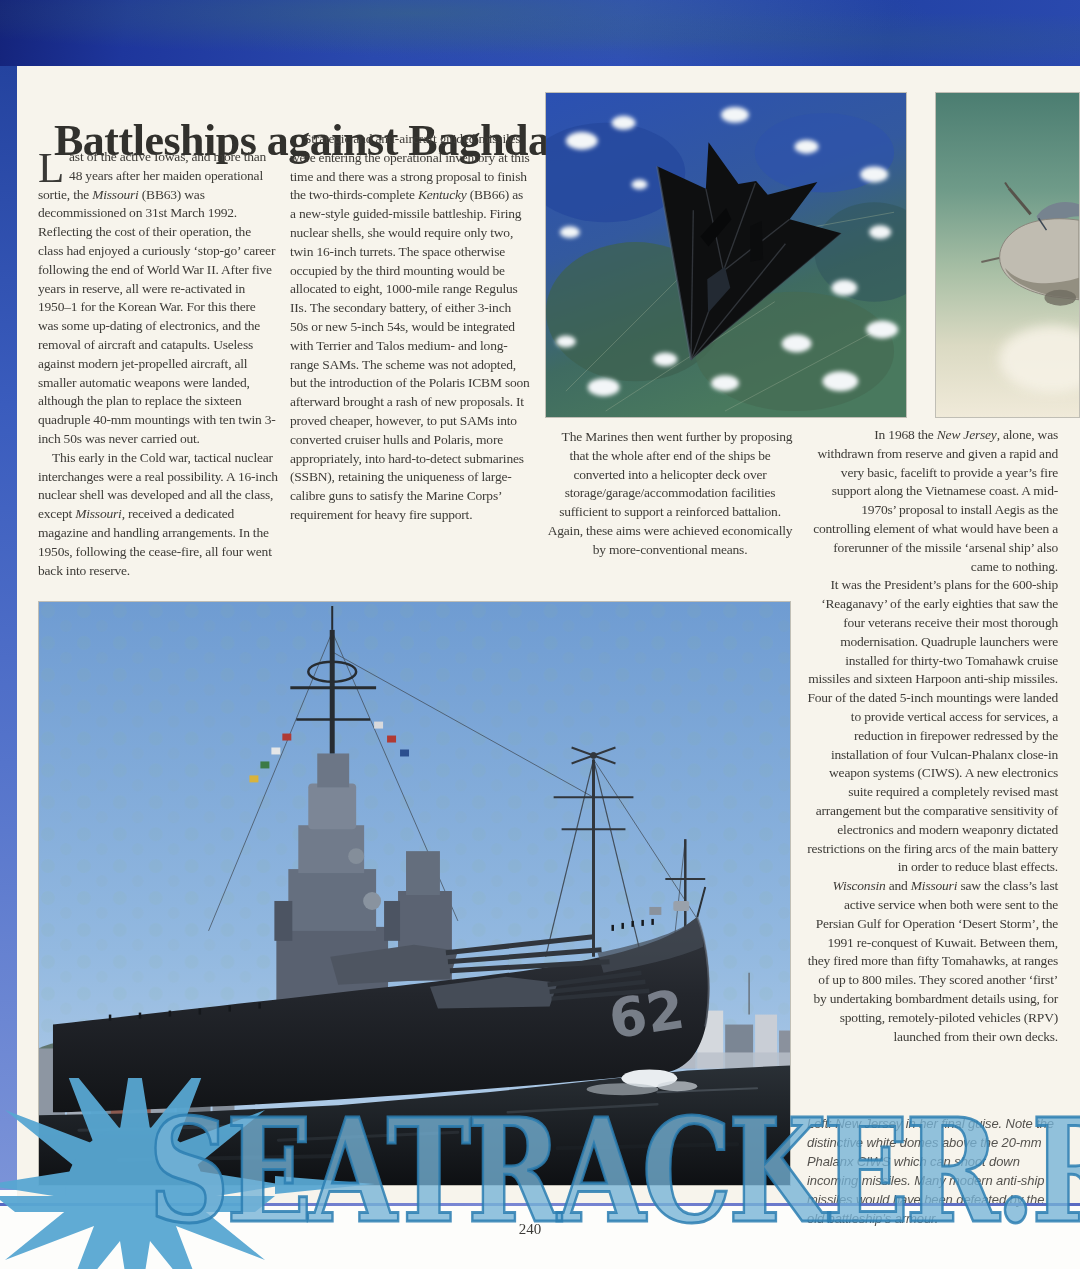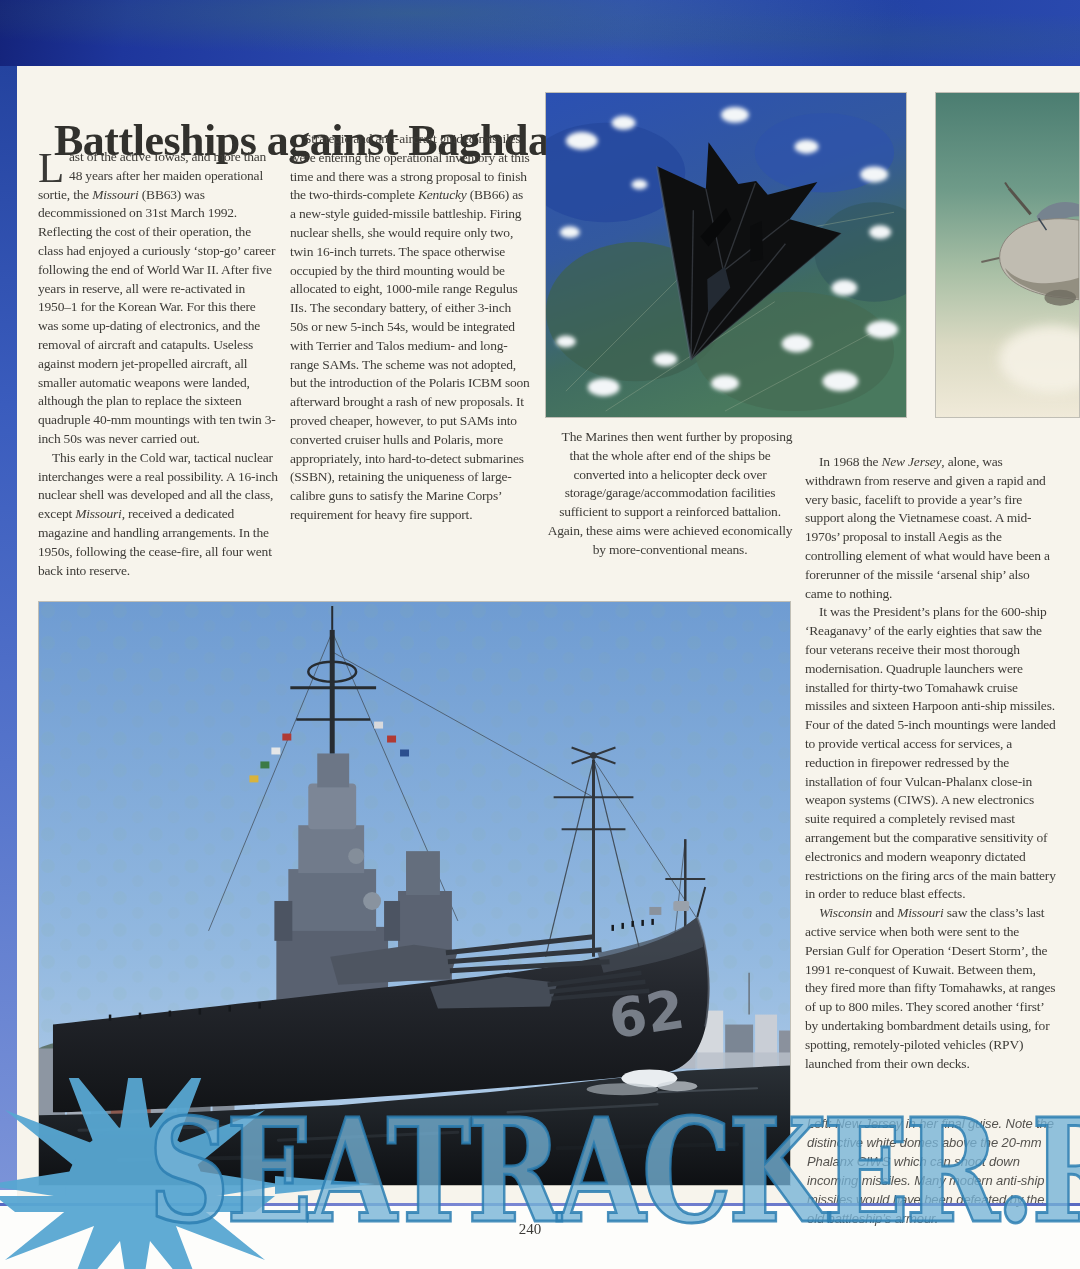--- a/index.html
+++ b/index.html
@@ -13,21 +13,21 @@
                radial-gradient(ellipse at 75% 60%,rgba(60,110,100,.22),transparent 50%);}
   .left-strip{position:absolute;left:0;top:66px;width:17px;height:1124px;
     background:linear-gradient(180deg,#24439f 0%,#3a5cbd 30%,#5574cb 62%,#7b93d8 100%);}
   .page-bg{position:absolute;left:17px;top:66px;width:1063px;height:1140px;background:#f7f4ec;}
   .title{position:absolute;left:54px;top:86px;font-size:44px;font-weight:bold;
     color:#32312d;letter-spacing:-0.5px;}
   .col{position:absolute;font-size:13.5px;line-height:18.8px;letter-spacing:-0.2px;color:#3e3c38;}
   .col1{left:38px;top:148px;width:240px;}
   .col2{left:290px;top:130px;width:240px;}
   .col3{left:545px;top:428px;width:250px;text-align:center;}
-  .col4{left:805px;top:453px;width:253px;}
+  .col4{left:805px;top:426px;width:253px;text-align:right;}
   .para{margin:0;}
   .para.indent{text-indent:14px;}
   .para em{font-style:italic;}
   .dropcap{float:left;font-size:43px;line-height:34px;padding:3px 5px 0 0;color:#3a3936;}
   .photo{position:absolute;overflow:hidden;border:1px solid rgba(90,88,80,.35);box-sizing:border-box;}
   .photo svg{display:block;width:100%;height:100%;}
   #f117{left:545px;top:92px;width:362px;height:326px;}
   #acright{left:935px;top:92px;width:145px;height:326px;}
   #bship{left:38px;top:601px;width:753px;height:585px;}
   .caption{position:absolute;left:807px;top:1114px;width:253px;

